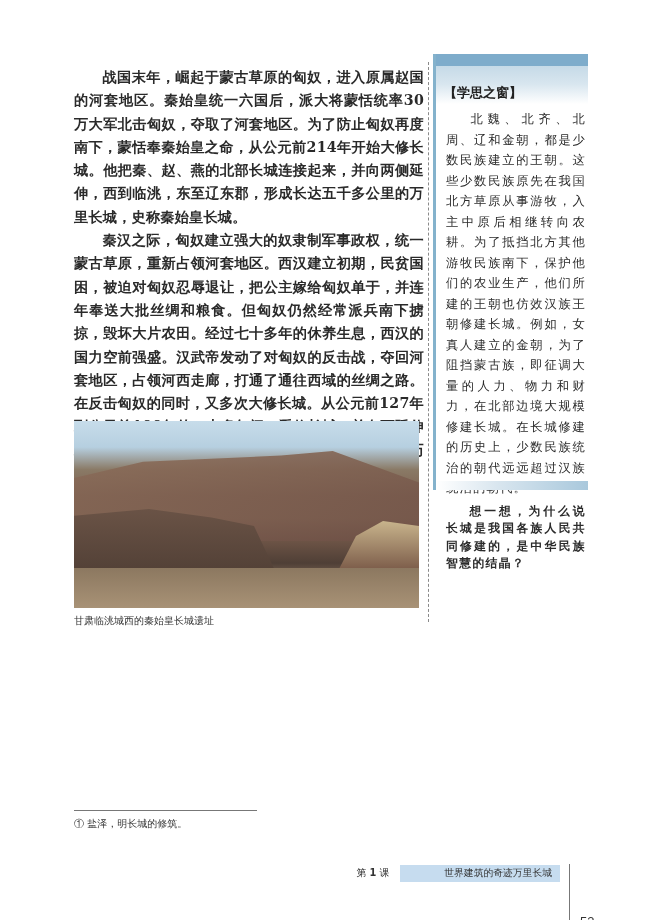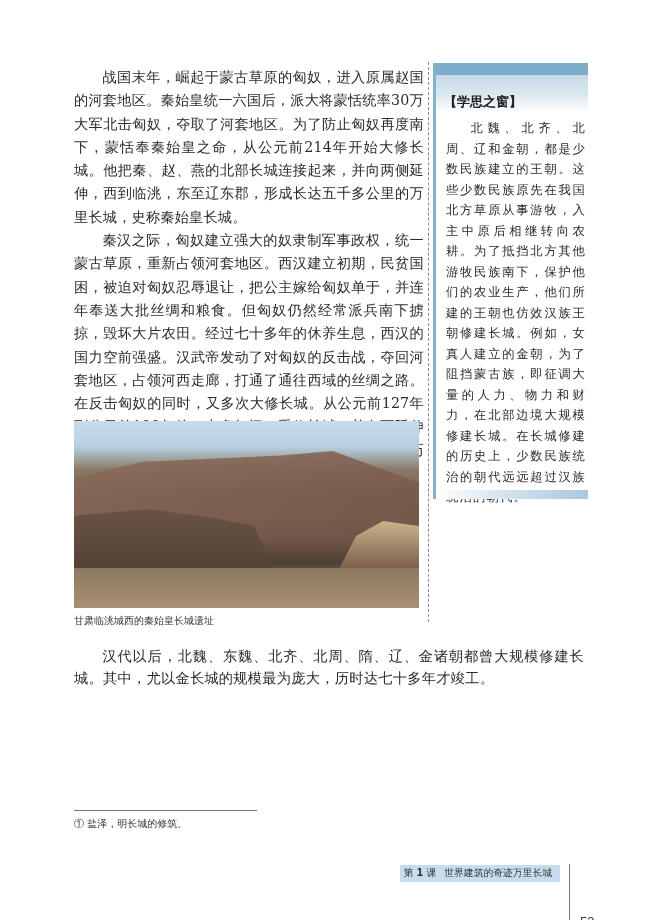--- a/index.html
+++ b/index.html
@@ -4,30 +4,30 @@
   <style>
     * { margin: 0; padding: 0; box-sizing: border-box; }
     html, body { width: 650px; height: 920px; background: #ffffff; overflow: hidden; }
     body { position: relative; font-family: "DejaVu Serif", "Liberation Serif", serif; color: #2a2a2a; }
 
     .main-col {
       position: absolute; left: 74px; top: 66px; width: 350px;
       font-size: 14.2px; line-height: 23.3px; letter-spacing: 0.2px;
       text-align: justify;
     }
-    .main-col p { text-indent: 2em; }
+    .main-col p { text-indent: 2em; font-weight: bold; }
     .sup { font-size: 9px; vertical-align: super; line-height: 0; }
 
     .divider-dashed {
       position: absolute; left: 428px; top: 62px; height: 560px; width: 0;
       border-left: 1px dashed #8a8a8a;
     }
 
     .sidebar {
-      position: absolute; left: 433px; top: 63px; width: 155px; height: 436px;
+      position: absolute; left: 433px; top: 54px; width: 155px; height: 436px;
       border-left: 3px solid #84b2cc;
       background: linear-gradient(to bottom, #b9d2e2 0px, #d8e6ef 30px, #ffffff 50px, #ffffff 100%);
     }
     .sidebar-topbar {
       position: absolute; left: 0; top: 0; right: 0; height: 12px; background: #7eaccb;
     }
     .sidebar-bottombar {
       position: absolute; left: 0; bottom: 0; right: 0; height: 9px;
       background: linear-gradient(to right, #ffffff 0%, #d9e6ef 40%, #a9c8dc 100%);
     }
@@ -90,21 +90,21 @@
     }
     .footnote {
       position: absolute; left: 74px; top: 817px;
       font-family: "DejaVu Serif", "Liberation Serif", serif; font-size: 10px; color: #333;
     }
 
     .footer-bar {
       position: absolute; left: 400px; top: 865px; width: 160px; height: 17px;
       background: #c6dcef;
       font-family: "DejaVu Sans", "Liberation Sans", sans-serif; font-size: 9.8px; color: #333;
-      display: flex; align-items: center; justify-content: flex-end; padding-right: 8px; white-space: nowrap;
+      display: flex; align-items: center; justify-content: flex-end; padding-right: 8px; white-space: nowrap; gap: 47px;
     }
     .footer-bar .lesson { margin-right: 8px; }
     .footer-bar b { font-weight: bold; }
     .footer-vline {
       position: absolute; left: 569px; top: 864px; width: 1px; height: 56px; background: #777;
     }
     .page-number {
       position: absolute; left: 580px; top: 914px;
       font-family: "Liberation Sans", "DejaVu Sans", sans-serif; font-size: 13px; color: #333;
     }
@@ -117,34 +117,34 @@
   <p><span>秦汉之际，匈奴建立强大的奴隶制军事政权，统一蒙古草原，重新占领河套地区。西汉建立初期，民贫国困，被迫对匈奴忍辱退让，把公主嫁给匈奴单于，并连年奉送大批丝绸和粮食。但匈奴仍然经常派兵南下掳掠，毁坏大片农田。经过七十多年的休养生息，西汉的国力空前强盛。汉武帝发动了对匈奴的反击战，夺回河套地区，占领河西走廊，打通了通往西域的丝绸之路。在反击匈奴的同时，又多次大修长城。从公元前127年到公元前100年的二十多年间，重修长城，并向西延伸到盐泽</span><span class="sup">①</span><span>。新修的汉长城，超过一万多公里，是中国历史上最长的长城。</span></p>
 </div>
 
 <div class="divider-dashed"></div>
 
 <div class="sidebar">
   <div class="sidebar-topbar"></div>
   <div class="sidebar-title">【学思之窗】</div>
   <div class="sidebar-body">
     <p>北魏、北齐、北周、辽和金朝，都是少数民族建立的王朝。这些少数民族原先在我国北方草原从事游牧，入主中原后相继转向农耕。为了抵挡北方其他游牧民族南下，保护他们的农业生产，他们所建的王朝也仿效汉族王朝修建长城。例如，女真人建立的金朝，为了阻挡蒙古族，即征调大量的人力、物力和财力，在北部边境大规模修建长城。在长城修建的历史上，少数民族统治的朝代远远超过汉族统治的朝代。</p>
+    <p class="sidebar-think">想一想，为什么说长城是我国各族人民共同修建的，是中华民族智慧的结晶？</p>
   </div>
   <div class="sidebar-bottombar"></div>
 </div>
 
 <div class="photo">
   <div class="hill"></div>
   <div class="cliff"></div>
   <div class="wall"></div>
   <div class="ground"></div>
 </div>
 <div class="caption">甘肃临洮城西的秦始皇长城遗址</div>
 
 <div class="full-col">
-  <p>汉代以后，北魏、东魏、北齐、北周、隋、辽、金诸朝都曾大规模修建长城。其中，尤以金长城的规模最为庞大，历时达七十多年才竣工。</p>
 </div>
 
 <div class="footnote-rule"></div>
 <div class="footnote">① 盐泽，明长城的修筑。</div>
 
 <div class="footer-bar">
   <span class="lesson"><span>第</span> <b>1</b> <span>课</span></span>
   <span>世界建筑的奇迹万里长城</span>
 </div>
 <div class="footer-vline"></div>

